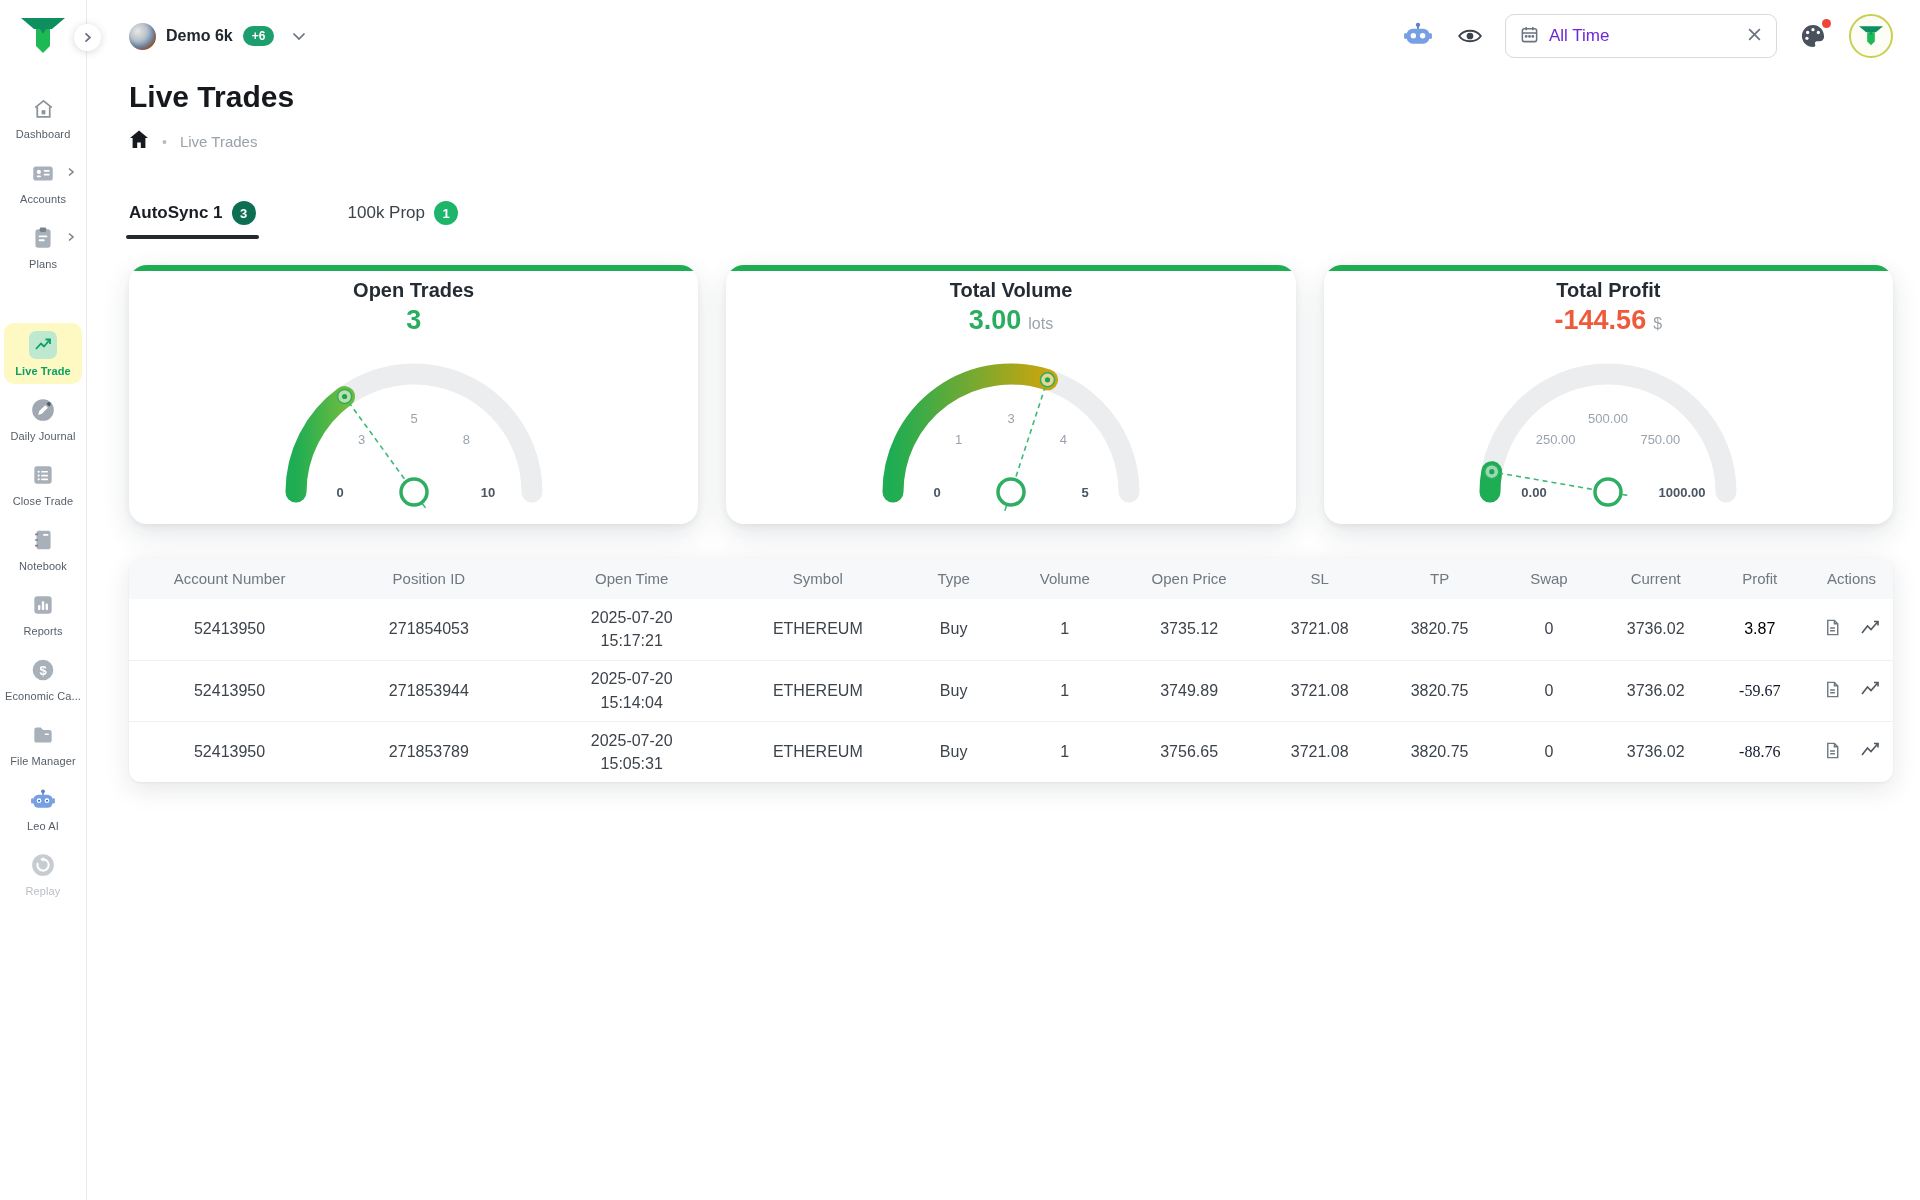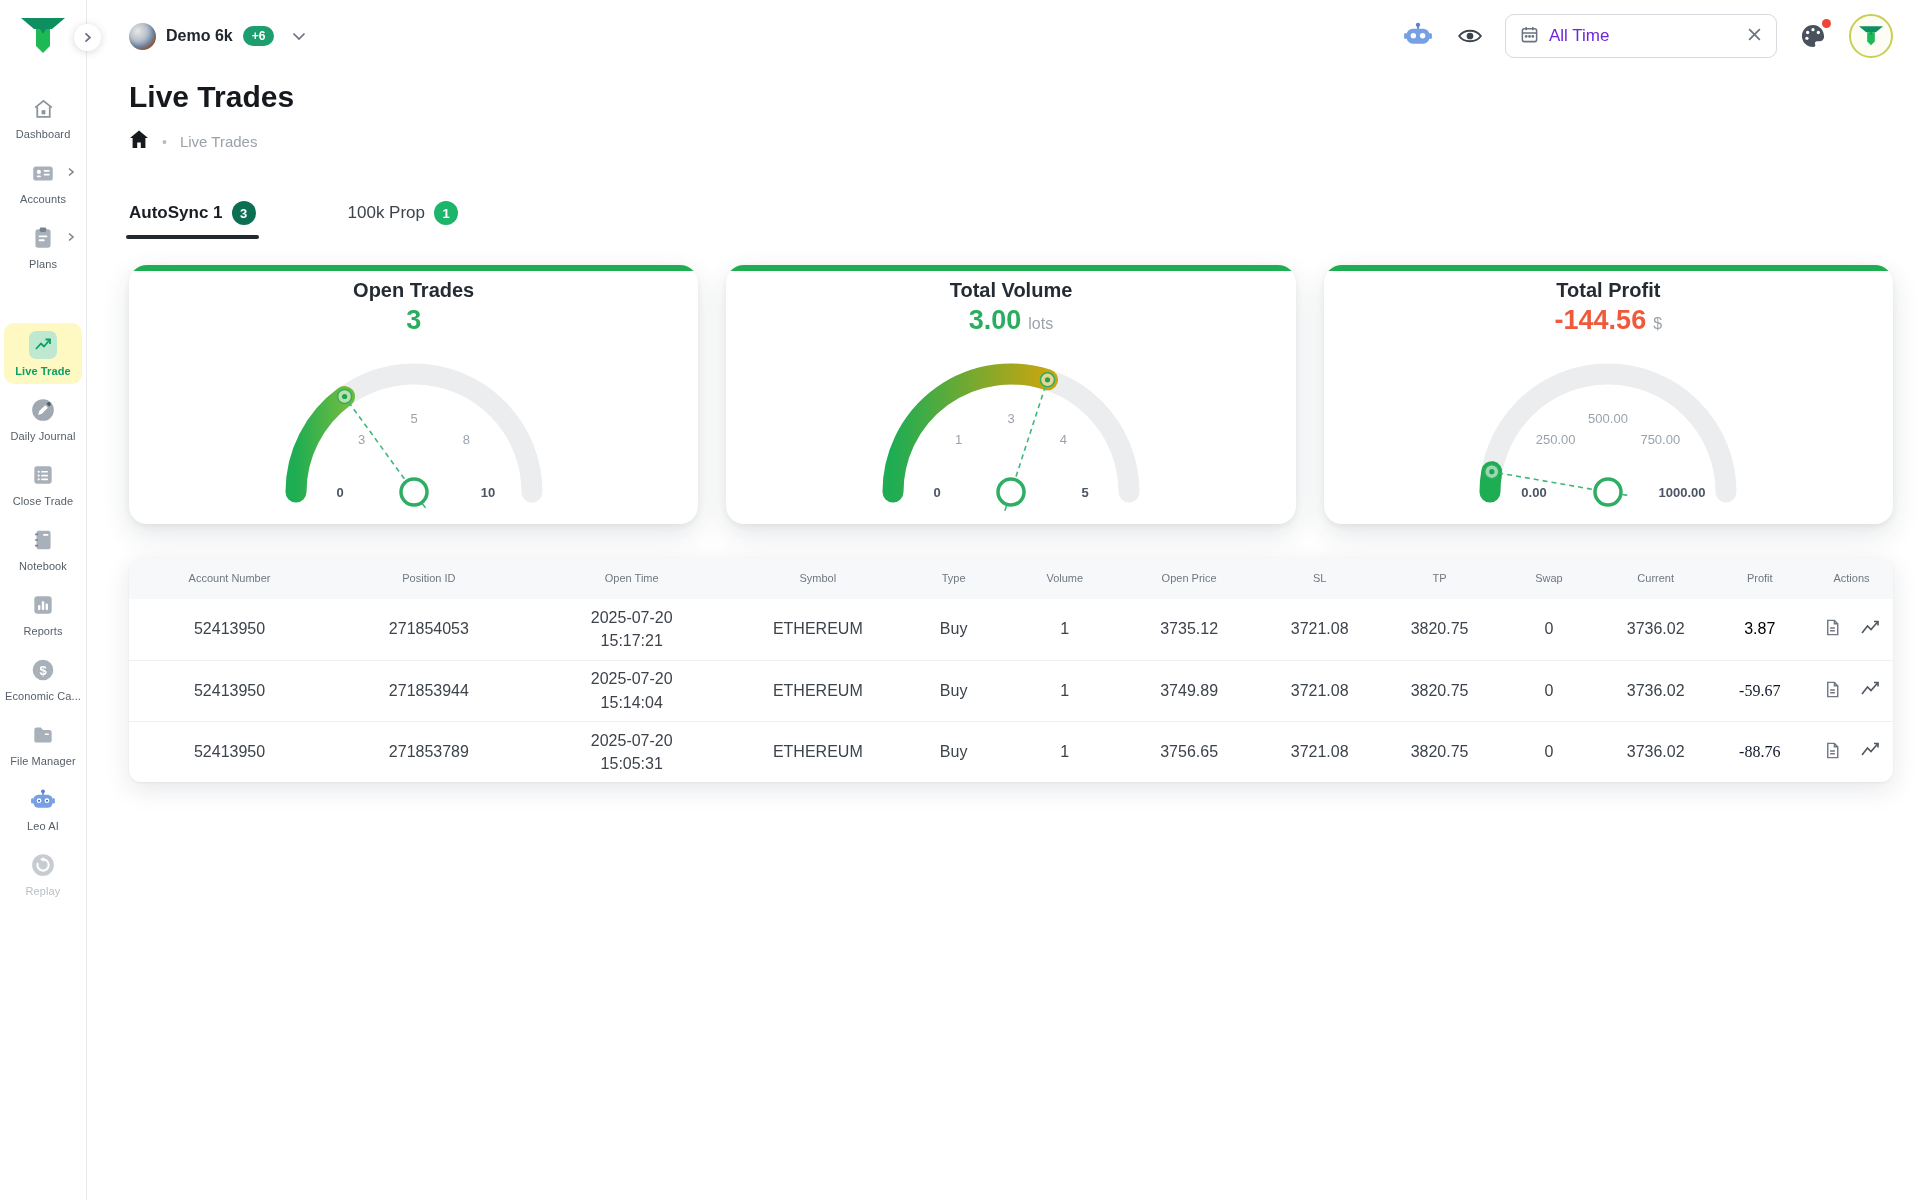--- a/index.html
+++ b/index.html
@@ -70,21 +70,21 @@
   .card-value { font-size:27px; font-weight:700; }
   .card-value.green { color:#2aad5e; }
   .card-value.red { color:#ee5a3c; }
   .card-unit { font-size:16px; color:#9ca3ab; }
   .gauge { margin-top:2px; display:flex; justify-content:center; }
 
   
   .table-wrap { margin-top:33px; border-radius:12px; background:#fff; overflow:hidden;
     box-shadow:0 8px 26px rgba(20,30,50,.10), 0 1px 3px rgba(0,0,0,.05); }
   table { width:100%; border-collapse:collapse; table-layout:fixed; }
-  thead th { background:#f7f8fa; height:42px; font-size:11px; font-weight:500; color:#6f7780; text-align:center; }
+  thead th { background:#f7f8fa; height:42px; font-size:15px; font-weight:500; color:#6f7780; text-align:center; }
   tbody td { height:61px; font-size:16px; color:#3c434b; text-align:center; border-top:1px solid #eef0f2; }
   tbody tr:first-child td { border-top:none; }
   td .t2 { line-height:1.45; }
   td.profit.pos { color:#000000; }
   td.profit.neg { color:#0f172a;font-family:Liberation Serif, serif; }
   .act-btn { background:none; border:none; cursor:pointer; padding:2px; margin:0 5px; vertical-align:middle; }
 </style>
 </head>
 <body>
 

